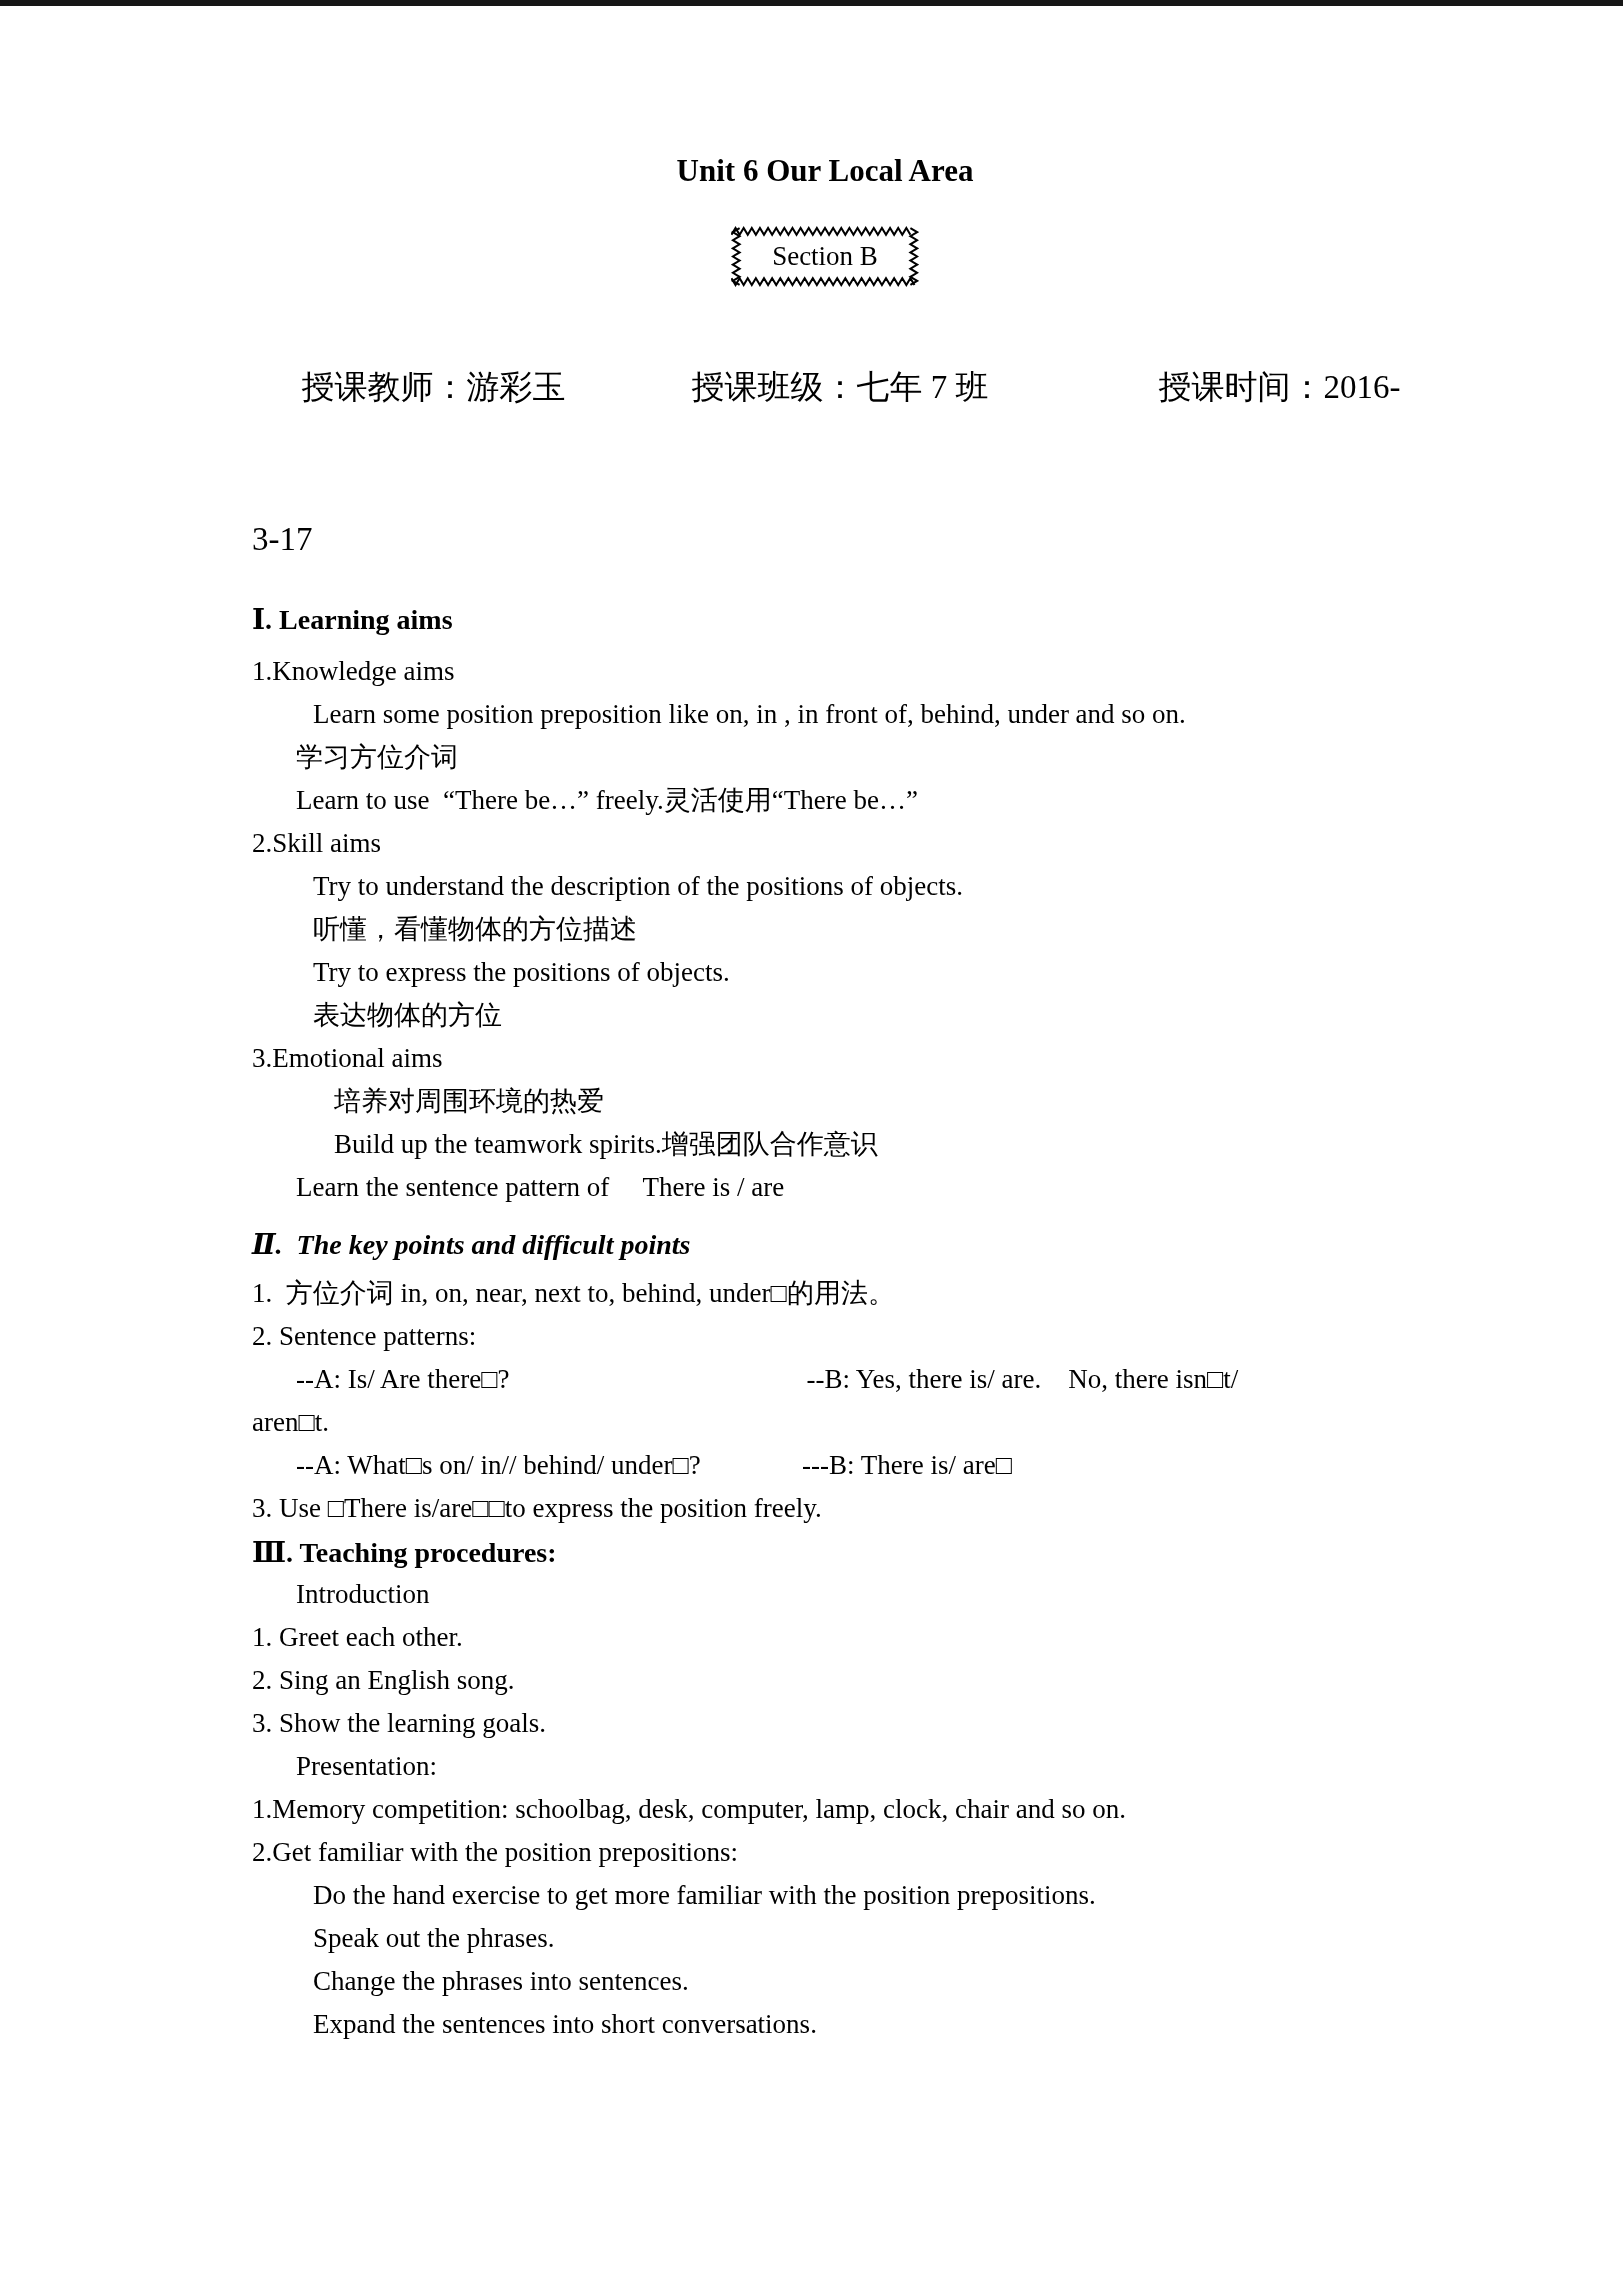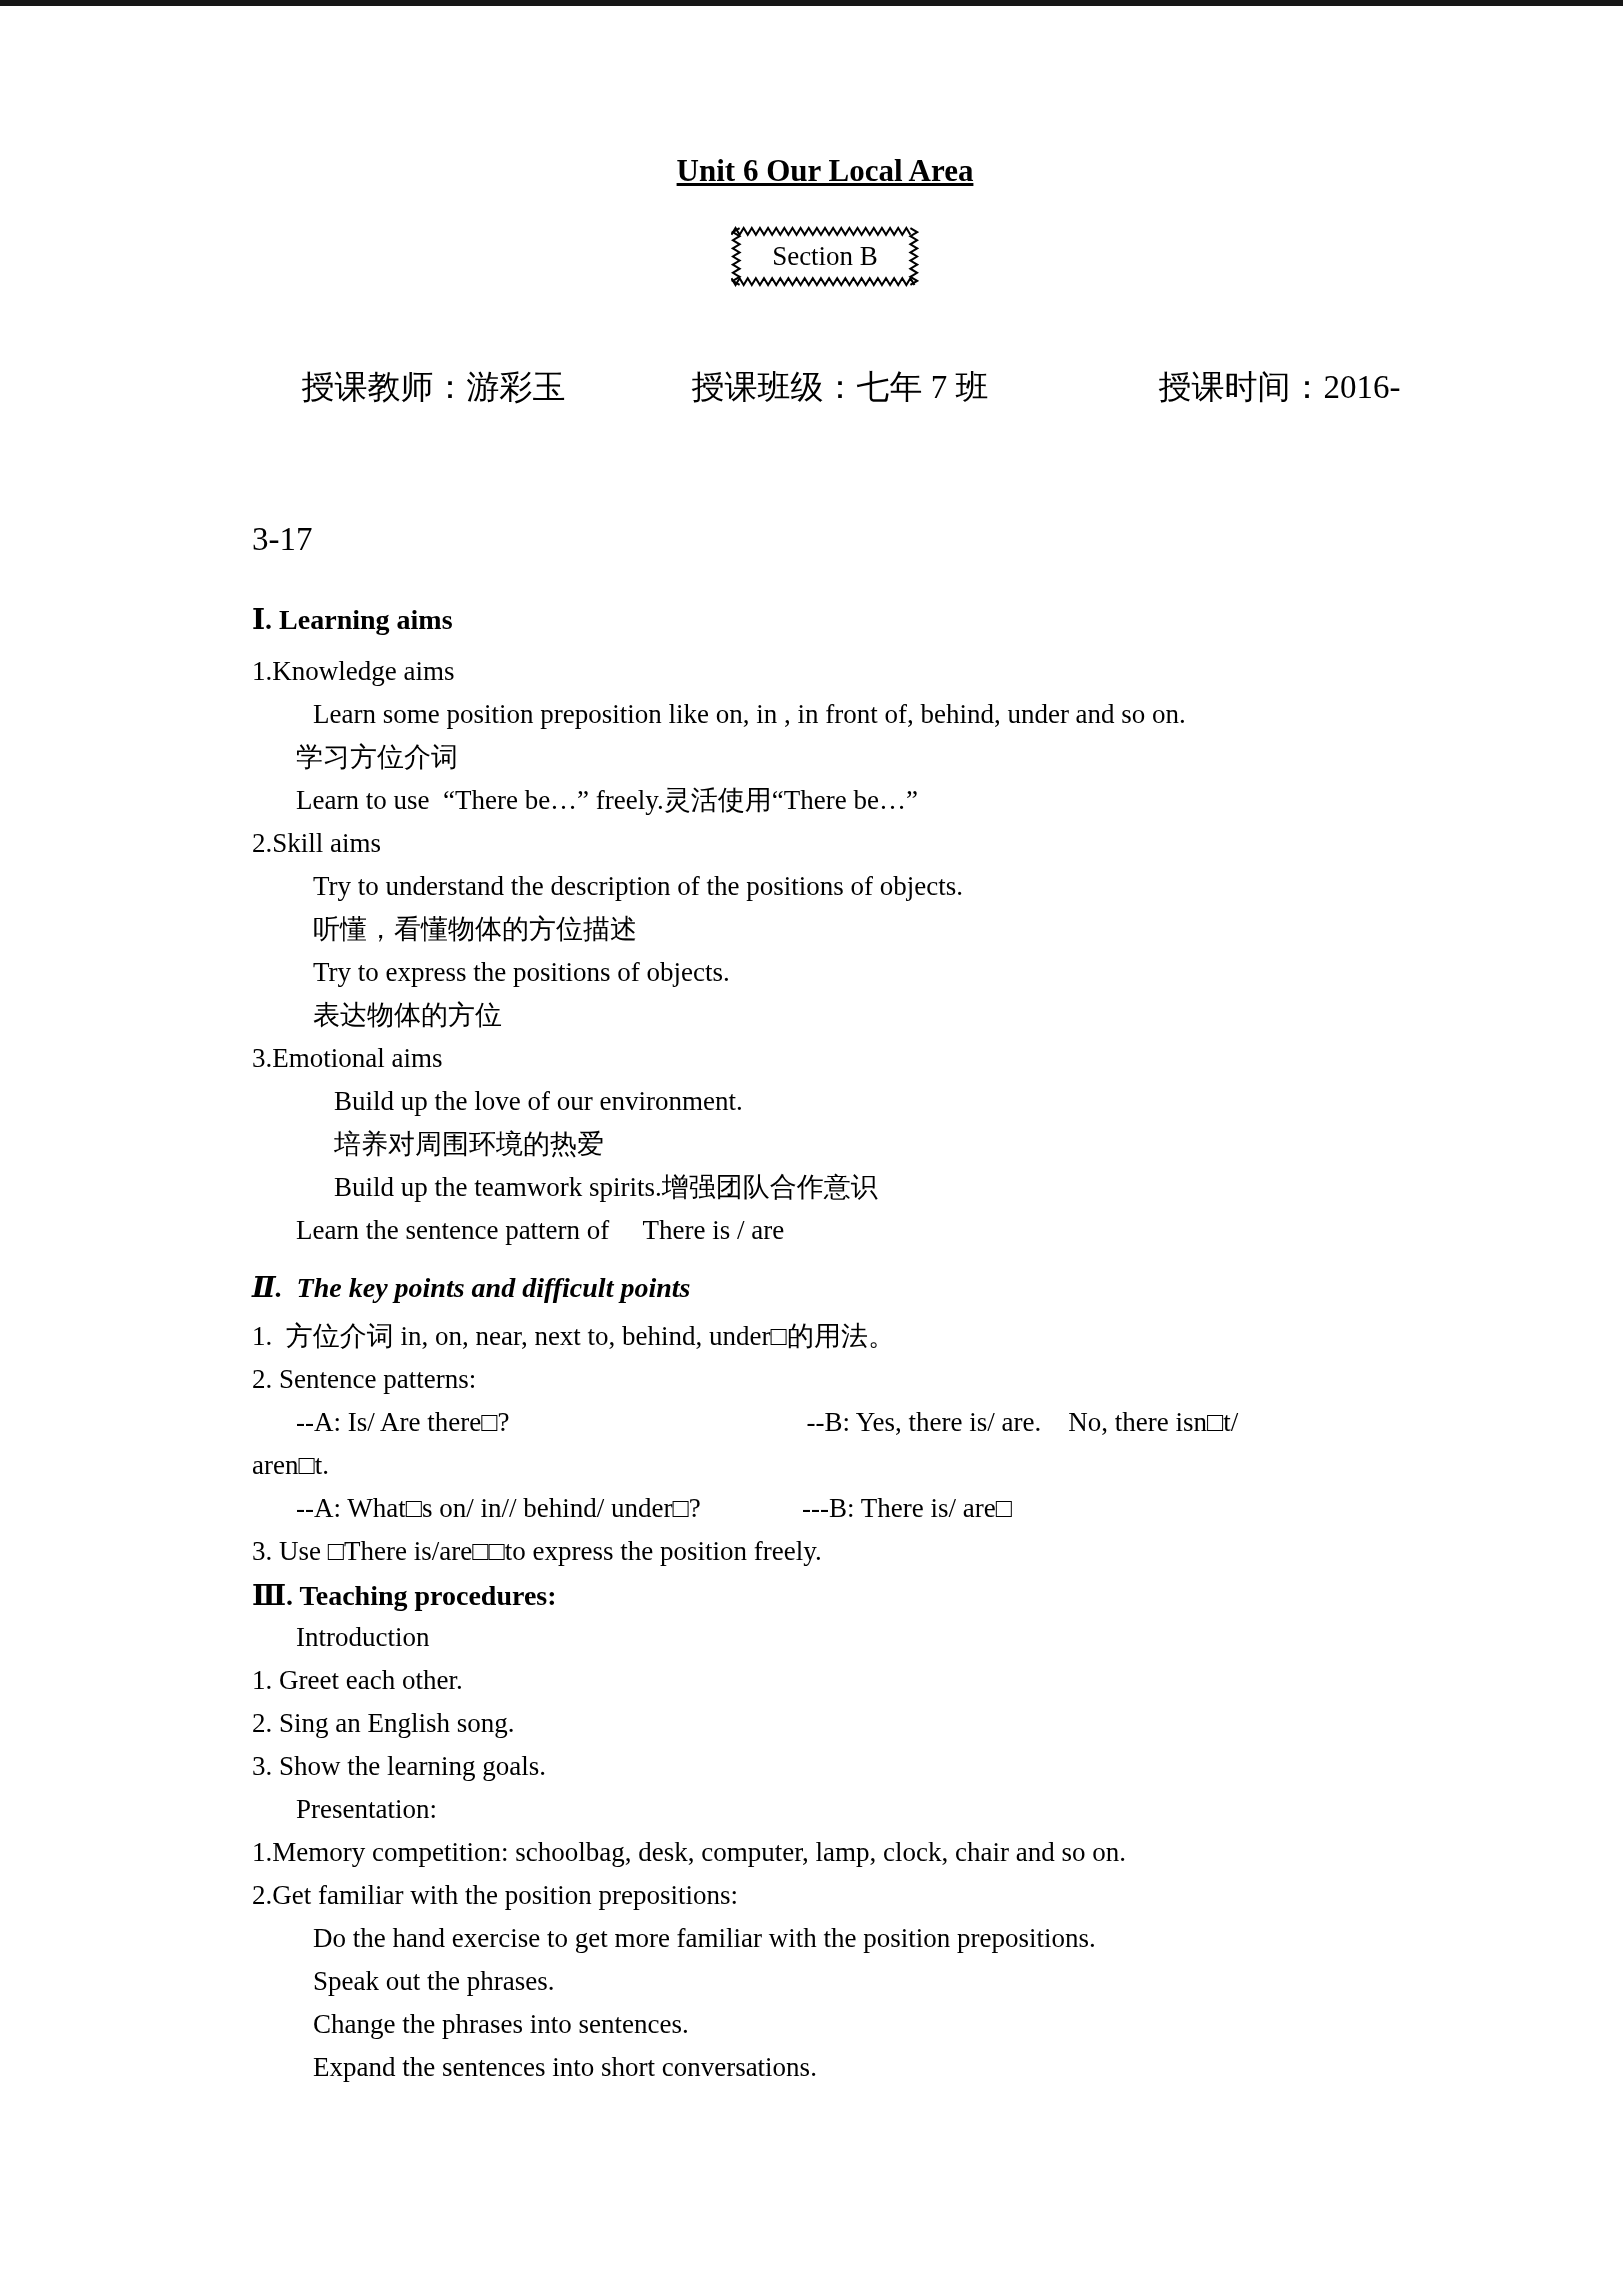--- a/index.html
+++ b/index.html
@@ -28,21 +28,20 @@
     box-sizing: border-box;
     width: 1623px;
     padding: 153px 225px 136px 252px;
   }
   .doc-title {
     text-align: center;
     font-weight: bold;
     font-size: 31px;
     line-height: 36px;
     white-space: pre;
-    text-decoration: underline;
   }
   .doc-subtitle {
     text-align: center;
     font-weight: bold;
     font-size: 31px;
     line-height: 36px;
     margin-top: 50px;
     white-space: pre;
   }
   .badge-row {
@@ -145,21 +144,20 @@
       <div class="line ind0">1.Knowledge aims</div>
       <div class="line ind2">Learn some position preposition like on, in , in front of, behind, under and so on.</div>
       <div class="line ind1">学习方位介词</div>
       <div class="line ind1">Learn to use  “There be…” freely.灵活使用“There be…”</div>
       <div class="line ind0">2.Skill aims</div>
       <div class="line ind2">Try to understand the description of the positions of objects.</div>
       <div class="line ind2">听懂，看懂物体的方位描述</div>
       <div class="line ind2">Try to express the positions of objects.</div>
       <div class="line ind2">表达物体的方位</div>
       <div class="line ind0">3.Emotional aims</div>
-      <div class="line ind3">Build up the love of our environment.</div>
       <div class="line ind3">培养对周围环境的热爱</div>
       <div class="line ind3">Build up the teamwork spirits.增强团队合作意识</div>
       <div class="line ind1">Learn the sentence pattern of     There is / are</div>
     </div>
 
     <div class="sec-heading h-keys">Ⅱ.  The key points and difficult points</div>
     <div class="sec-body keys">
       <div class="line ind0">1.  方位介词 in, on, near, next to, behind, under□的用法。</div>
       <div class="line ind0">2. Sentence patterns:</div>
       <div class="line ind1">--A: Is/ Are there□?                                            --B: Yes, there is/ are.    No, there isn□t/</div>

